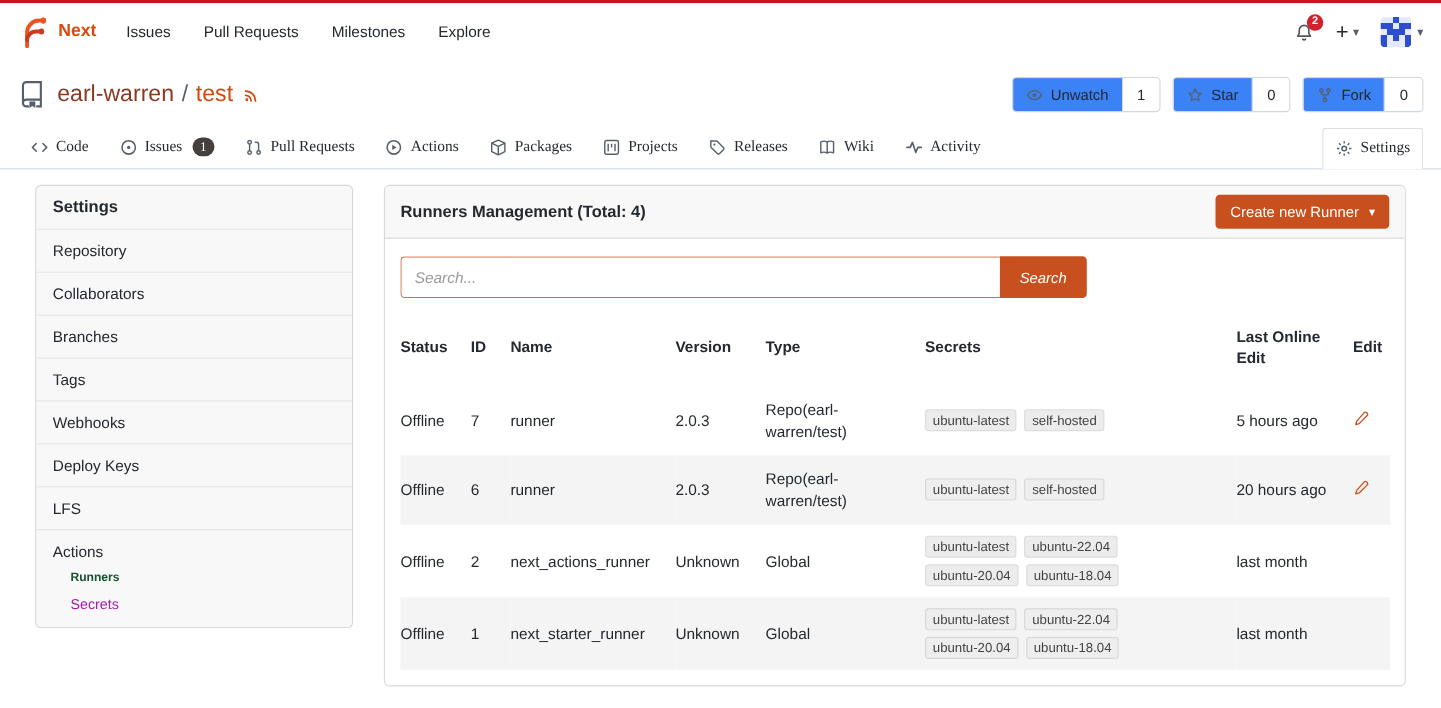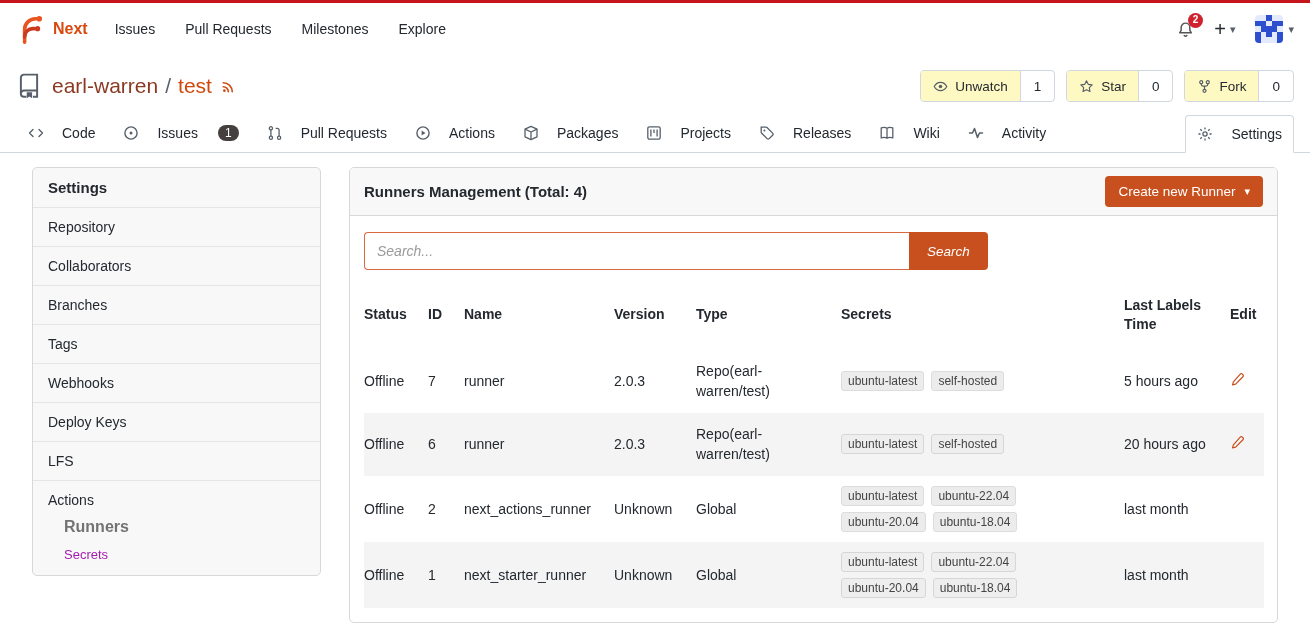--- a/index.html
+++ b/index.html
@@ -33,43 +33,43 @@
   
   .repo-head { display:flex; align-items:center; padding:15px 16px 8px; gap:10px; }
   .repo-icon { color:#57606a; }
   .repo-title { display:flex; align-items:center; gap:7px; margin:0; font-size:21px; font-weight:normal; }
   .owner-link { color:#8a3a22; cursor:pointer; }
   .repo-sep { color:#57606a; }
   .name-link { color:#d0490f; cursor:pointer; }
   .rss-wrap { display:flex; margin-left:2px; cursor:pointer; }
   .repo-actions { margin-left:auto; display:flex; gap:11px; }
   .seg-group { display:flex; border:1px solid #d0d7de; border-radius:4px; overflow:hidden; background:#fff; height:32px; }
-  .seg-btn { display:flex; align-items:center; gap:7px; padding:0 12px; background:#fef9c3; border:none;
+  .seg-btn { display:flex; align-items:center; gap:7px; padding:0 12px; background:#3b82f6; border:none;
     font:inherit; font-size:13.5px; color:#24292f; cursor:pointer; }
   .seg-btn .icon { color:#57606a; }
   .seg-count { display:flex; align-items:center; padding:0 13px; border-left:1px solid #d0d7de;
     font-size:13.5px; color:#24292f; cursor:pointer; }
 
   
   .tabs { display:flex; align-items:flex-end; padding:4px 16px 0; border-bottom:1px solid #d0d7de; gap:4px; }
-  .tab { display:flex; align-items:flex-end; gap:18px; padding:10px 11px; color:#24292f; cursor:pointer;
-    border:1px solid transparent; border-radius:4px 4px 0 0; }
+  .tab { display:flex; align-items:flex-end; gap:7px; padding:10px 11px; color:#24292f; cursor:pointer;
+    border:1px solid transparent; border-radius:4px 4px 0 0;font-family:Liberation Serif, serif; }
   .tab .icon { color:#57606a; display:flex; }
   .tab.active { margin-left:auto; background:#fff; border-color:#d0d7de; border-bottom-color:#fff; margin-bottom:-1px; }
   .tab-count { background:#45403d; color:#fff; font-size:12px; border-radius:10px; padding:1px 7px; margin-left:2px; }
 
   
   .content { display:flex; gap:28px; padding:14px 32px 0; align-items:flex-start; }
 
   .sidebar { width:289px; border:1px solid #d8d8d8; border-radius:5px; overflow:hidden; background:#f8f8f8; }
   .side-header { padding:11px 15px; font-weight:bold; font-size:15px; }
   .side-item { padding:11px 15px; border-top:1px solid #e5e5e5; color:#24292f; cursor:pointer; }
   .side-sub { padding:10px 0 2px 16px; display:flex; flex-direction:column; gap:11px; }
   .side-sub-item { color:#a21caf; font-size:13px; cursor:pointer; }
-  .side-sub-item.active { color:#737373; font-weight:bold; font-size:16px; }
+  .side-sub-item.active { color:#14532d; font-weight:bold; font-size:11px; }
 
   .panel { flex:1; border:1px solid #d8d8d8; border-radius:5px; overflow:hidden; background:#fff; }
   .panel-head { display:flex; align-items:center; justify-content:space-between;
     background:#f8f8f8; border-bottom:1px solid #d8d8d8; padding:8px 14px; }
   .panel-title { font-weight:bold; font-size:15px; }
   .btn-primary { background:#c8501e; color:#fff; border:none; border-radius:4px; font:inherit;
     font-size:13.5px; padding:8px 13px; display:inline-flex; align-items:center; gap:9px; cursor:pointer; }
   .panel-body { padding:16px 14px 14px; }
 
   .search-row { display:flex; margin-bottom:20px;font-style:italic; }
@@ -334,21 +334,21 @@
               <col style="width:34px">
           </colgroup>
           <thead>
               <tr>
                 <th>Status</th>
                 <th>ID</th>
                 <th>Name</th>
                 <th>Version</th>
                 <th>Type</th>
                 <th>Secrets</th>
-                <th>Last Labels Time</th>
+                <th>Last Online Edit</th>
                 <th>Edit</th>
               </tr>
             </thead>
           <tbody>
               <tr>
                 <td class="cell-status">Offline</td>
                 <td class="cell-id">7</td>
                 <td class="cell-name">runner</td>
                 <td class="cell-version">2.0.3</td>
                 <td class="cell-type">

